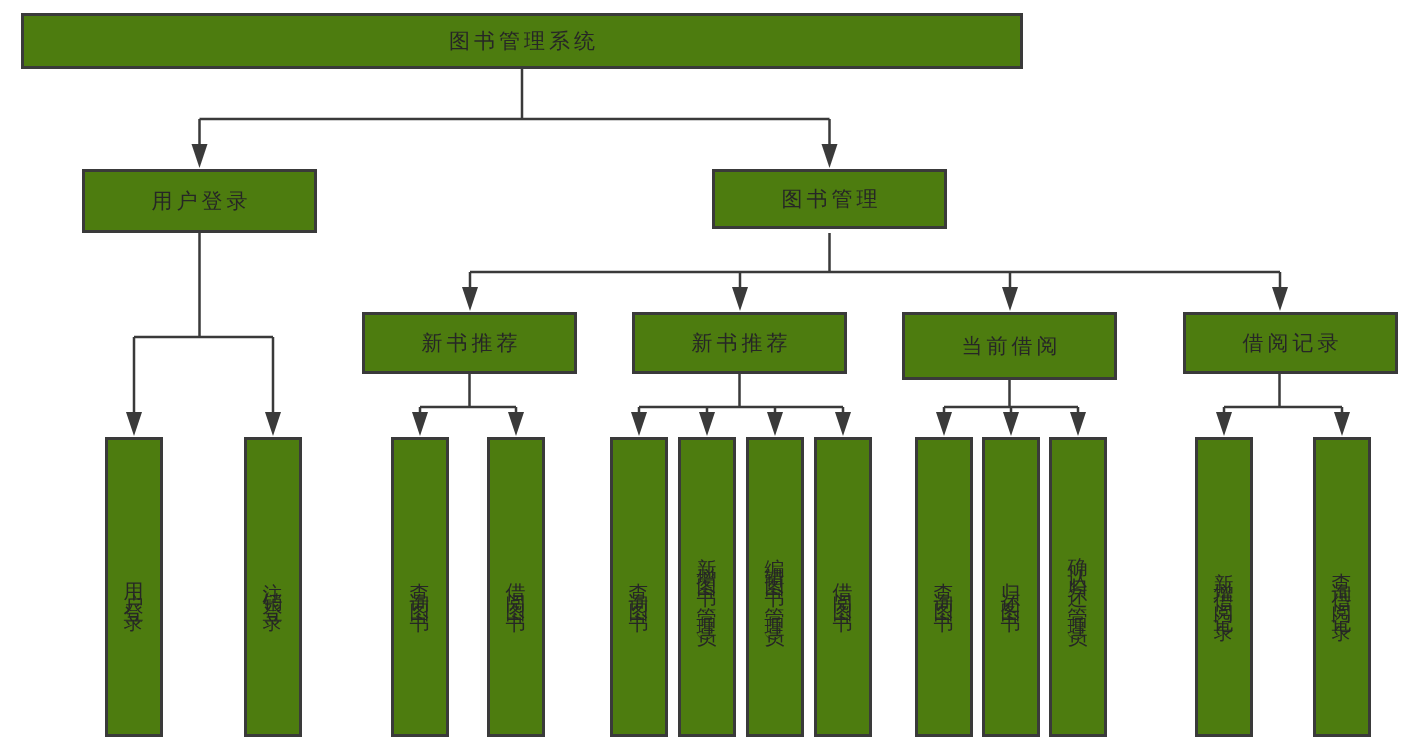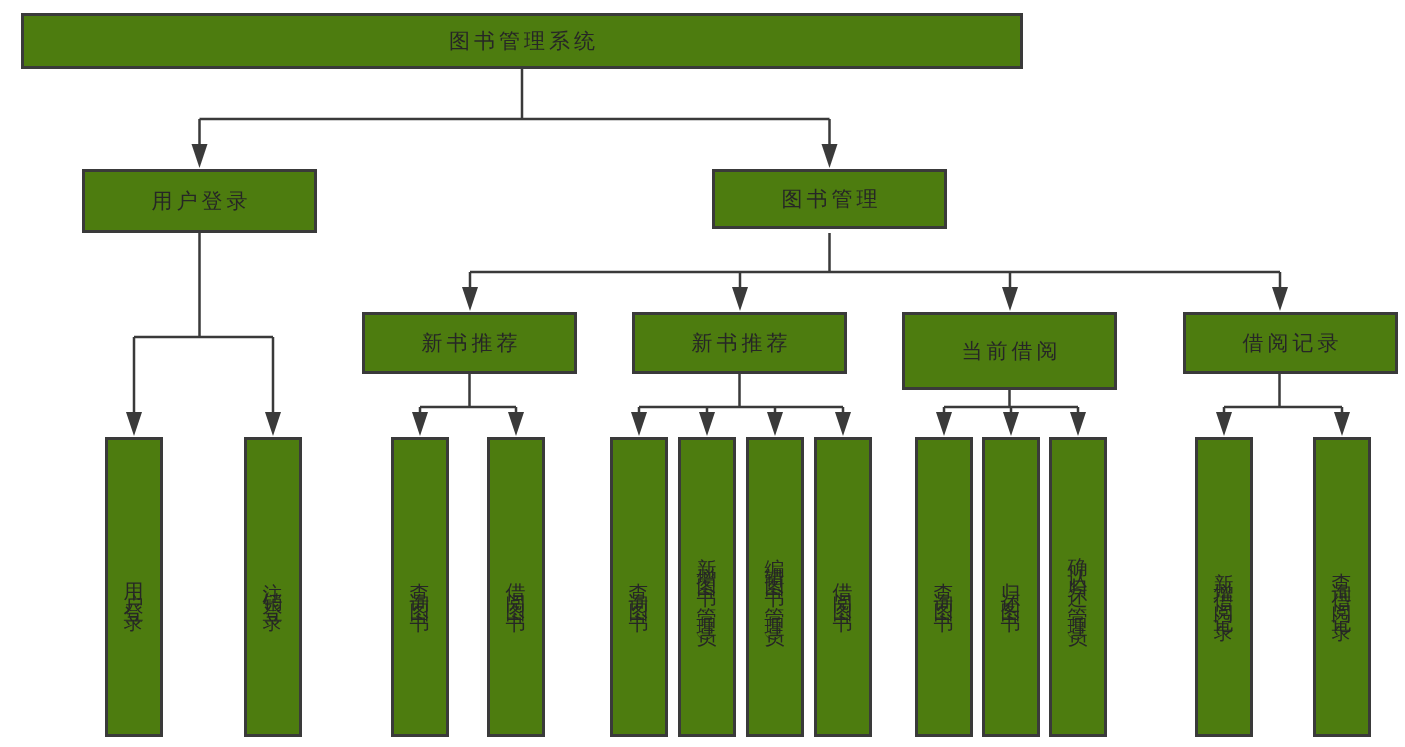--- a/index.html
+++ b/index.html
@@ -36,21 +36,21 @@
     font-size:20px;
     letter-spacing:10px;
     line-height:1;
     color:var(--text);
   }
   .n-root{left:21px;top:13px;width:1002px;height:56px;}
   .n-l2a{left:82px;top:169px;width:235px;height:64px;}
   .n-l2b{left:712px;top:169px;width:235px;height:60px;}
   .n-l3a{left:362px;top:312px;width:215px;height:62px;}
   .n-l3b{left:632px;top:312px;width:215px;height:62px;}
-  .n-l3c{left:902px;top:312px;width:215px;height:78px;}
+  .n-l3c{left:902px;top:312px;width:215px;height:68px;}
   .n-l3d{left:1172px;top:312px;width:215px;height:62px;margin-left:11px;}
   .leaf{top:437px;width:58px;height:300px;}
   .n-lf0{left:105px}.n-lf1{left:244px}
   .n-lf2{left:391px}.n-lf3{left:487px}
   .n-lf4{left:610px}.n-lf5{left:678px}.n-lf6{left:746px}.n-lf7{left:814px}
   .n-lf8{left:915px}.n-lf9{left:982px}.n-lf10{left:1049px}
   .n-lf11{left:1195px}.n-lf12{left:1313px}
   .watermark{
     position:absolute;
     right:8px;bottom:5px;

